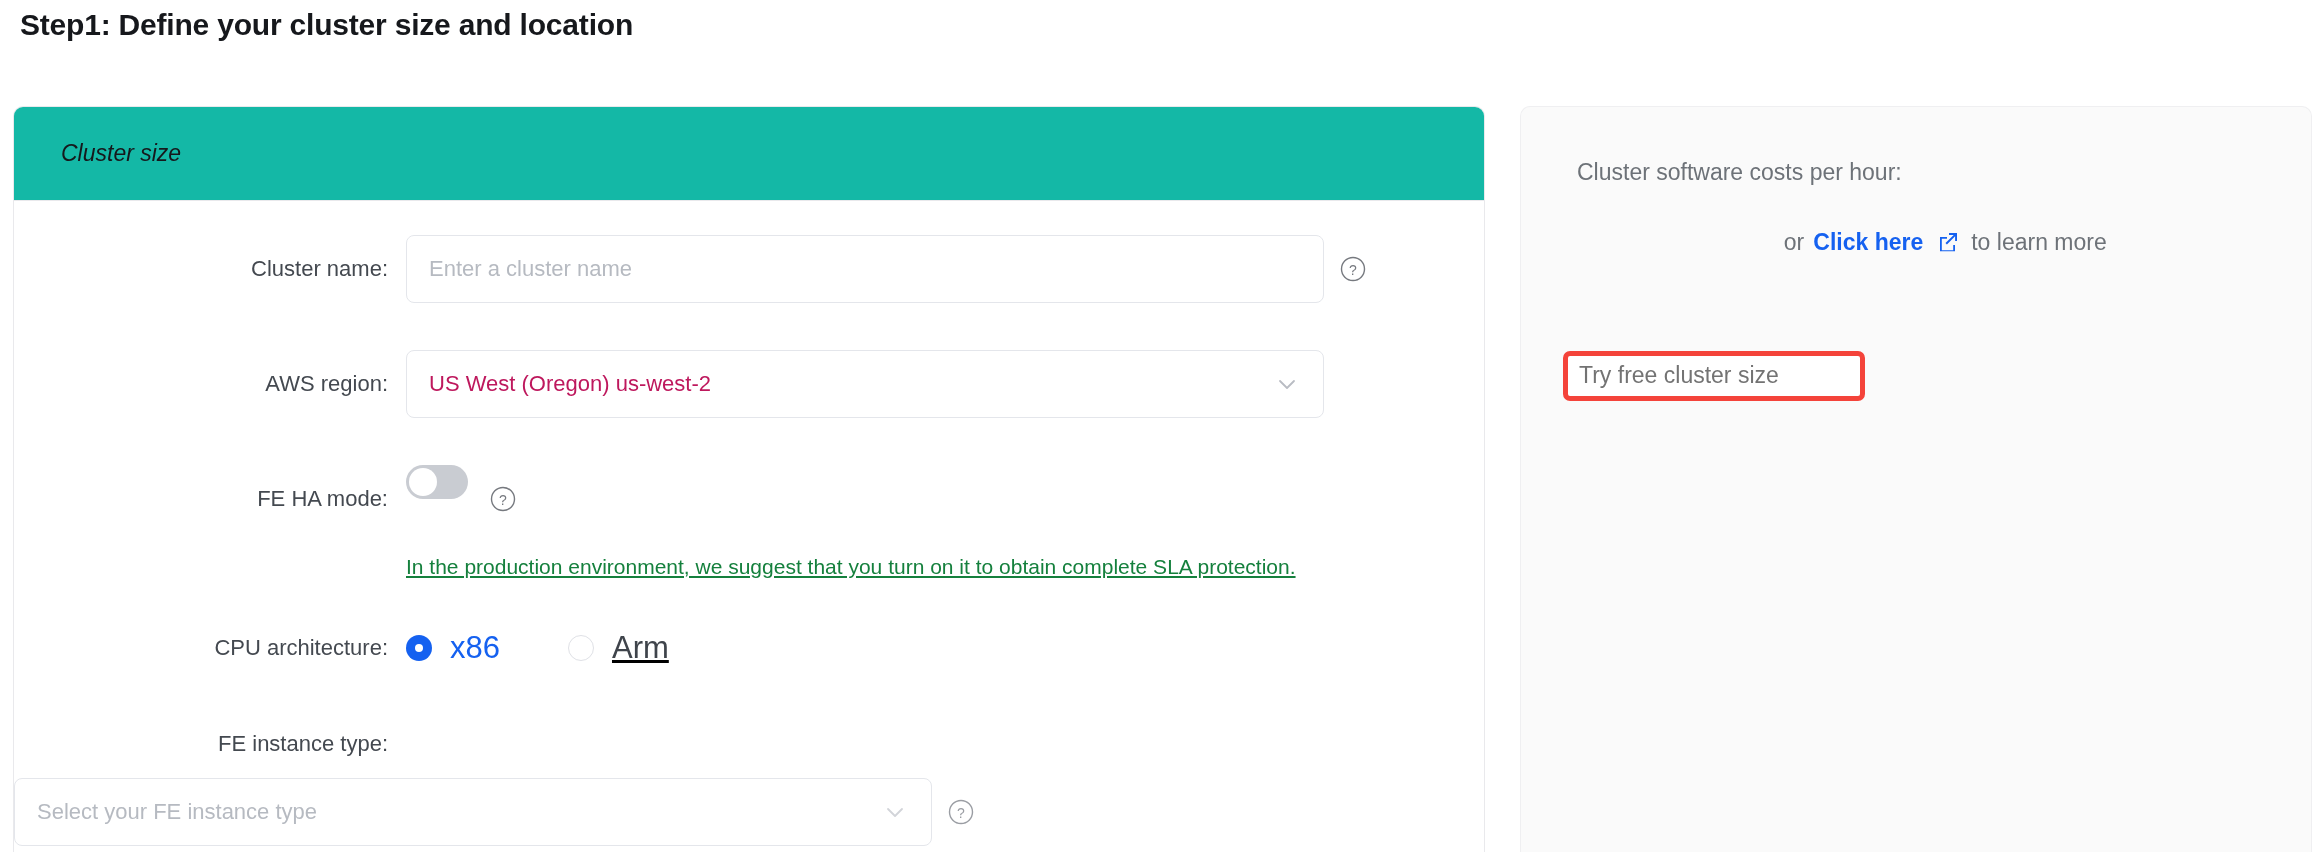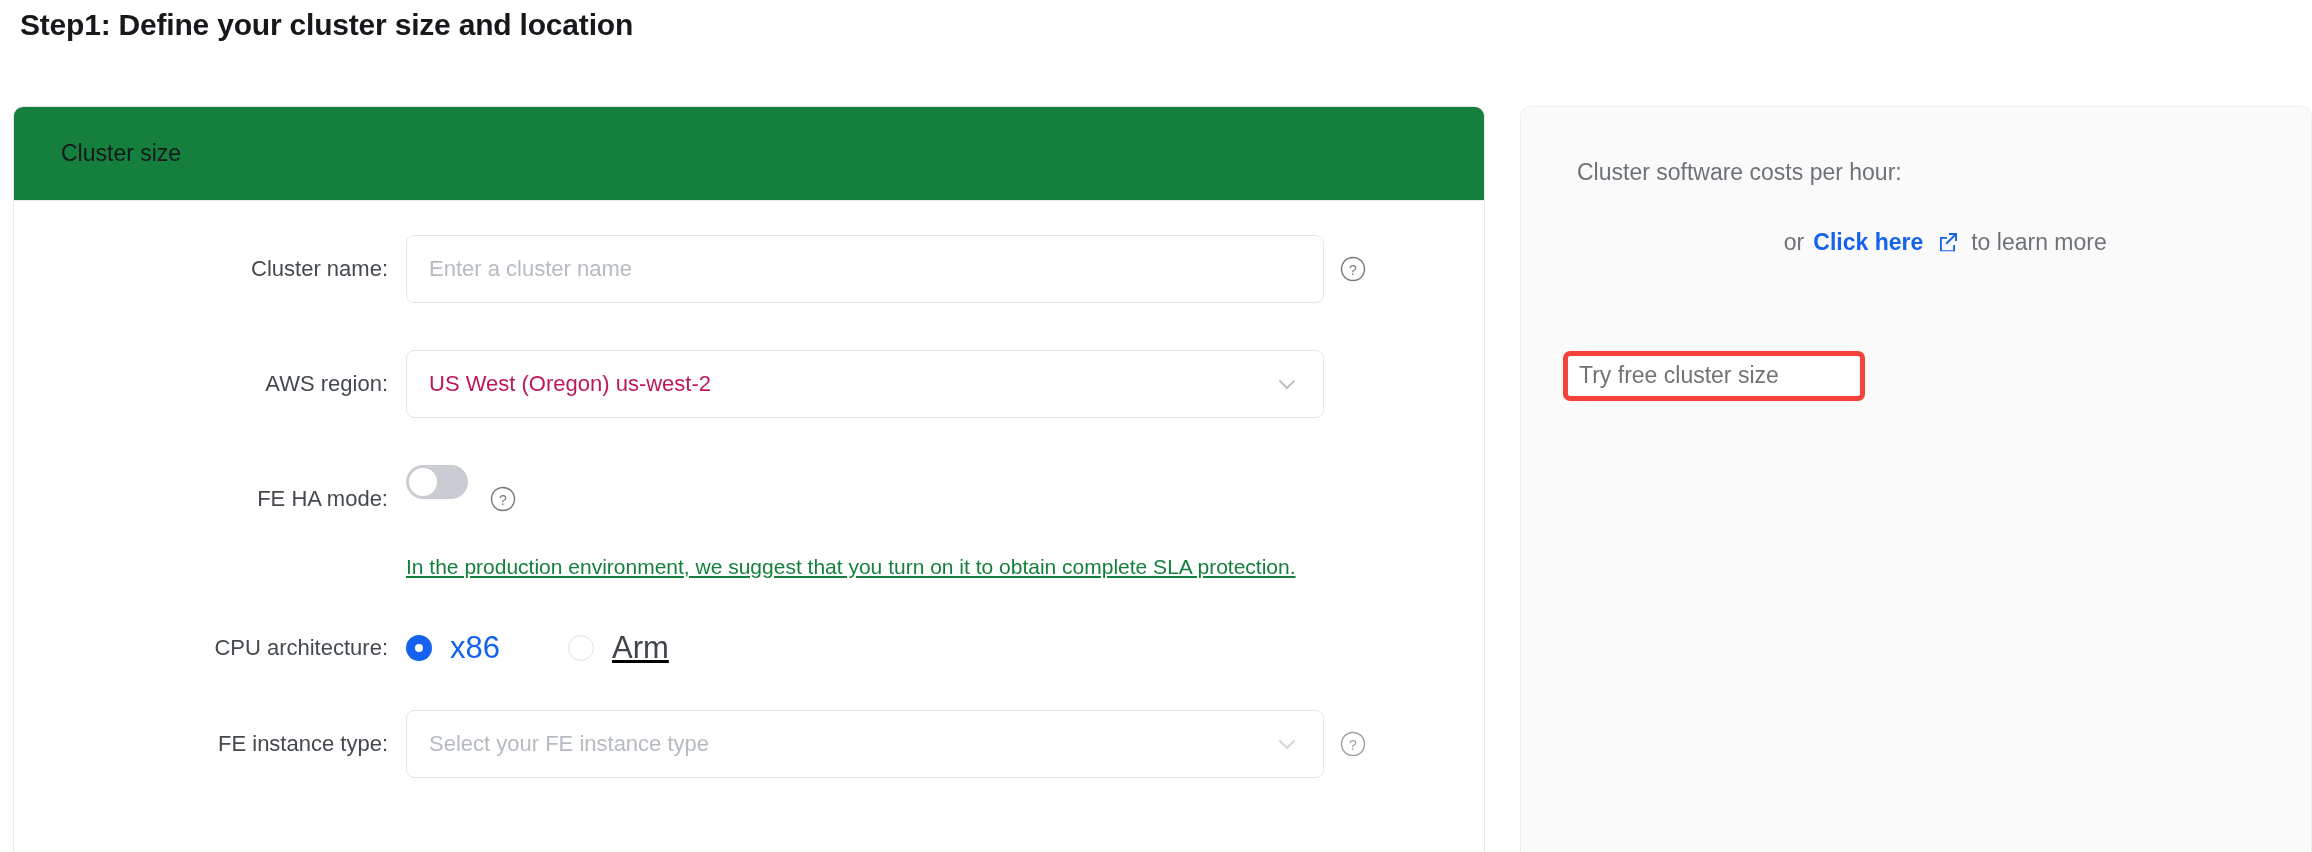--- a/index.html
+++ b/index.html
@@ -40,25 +40,26 @@
     height: 760px;
     background: #ffffff;
     border: 1px solid #e9e9ec;
     border-radius: 10px 10px 0 0;
     border-bottom: none;
     overflow: hidden;
   }
 
   .card-header {
     height: 94px;
-    background: #15803d;
+    background: #14b8a6;
     border-bottom: 1px solid #e9e9ec;
     display: flex;
     align-items: center;
     padding-left: 47px;
+    font-style: italic;
   }
 
   .card-header-title {
     font-size: 23px;
     color: #16181c;
     font-weight: normal;
   }
 
   .card-body {
     position: relative;
@@ -331,21 +332,21 @@
             <span class="radio checked"></span>
             <span class="radio-label selected">x86</span>
           </div>
           <div class="radio-item" style="margin-left:68px;text-decoration:underline;">
             <span class="radio unchecked"></span>
             <span class="radio-label plain">Arm</span>
           </div>
         </div>
       </div>
 
-      <div class="form-row" style="margin-top:28px;">
+      <div class="form-row" style="margin-top:28px;flex-direction:column;">
         <div class="form-label">FE instance type:</div>
         <div class="row-inline">
           <div class="select-input">
             <span class="input-placeholder">Select your FE instance type</span>
             <span class="chevron">
               <svg viewBox="0 0 24 24" width="24" height="24">
                 <polyline points="5,9 12,16 19,9" fill="none" stroke="#d2d4d9" stroke-width="1.8" stroke-linecap="round" stroke-linejoin="round"></polyline>
               </svg>
             </span>
           </div>

